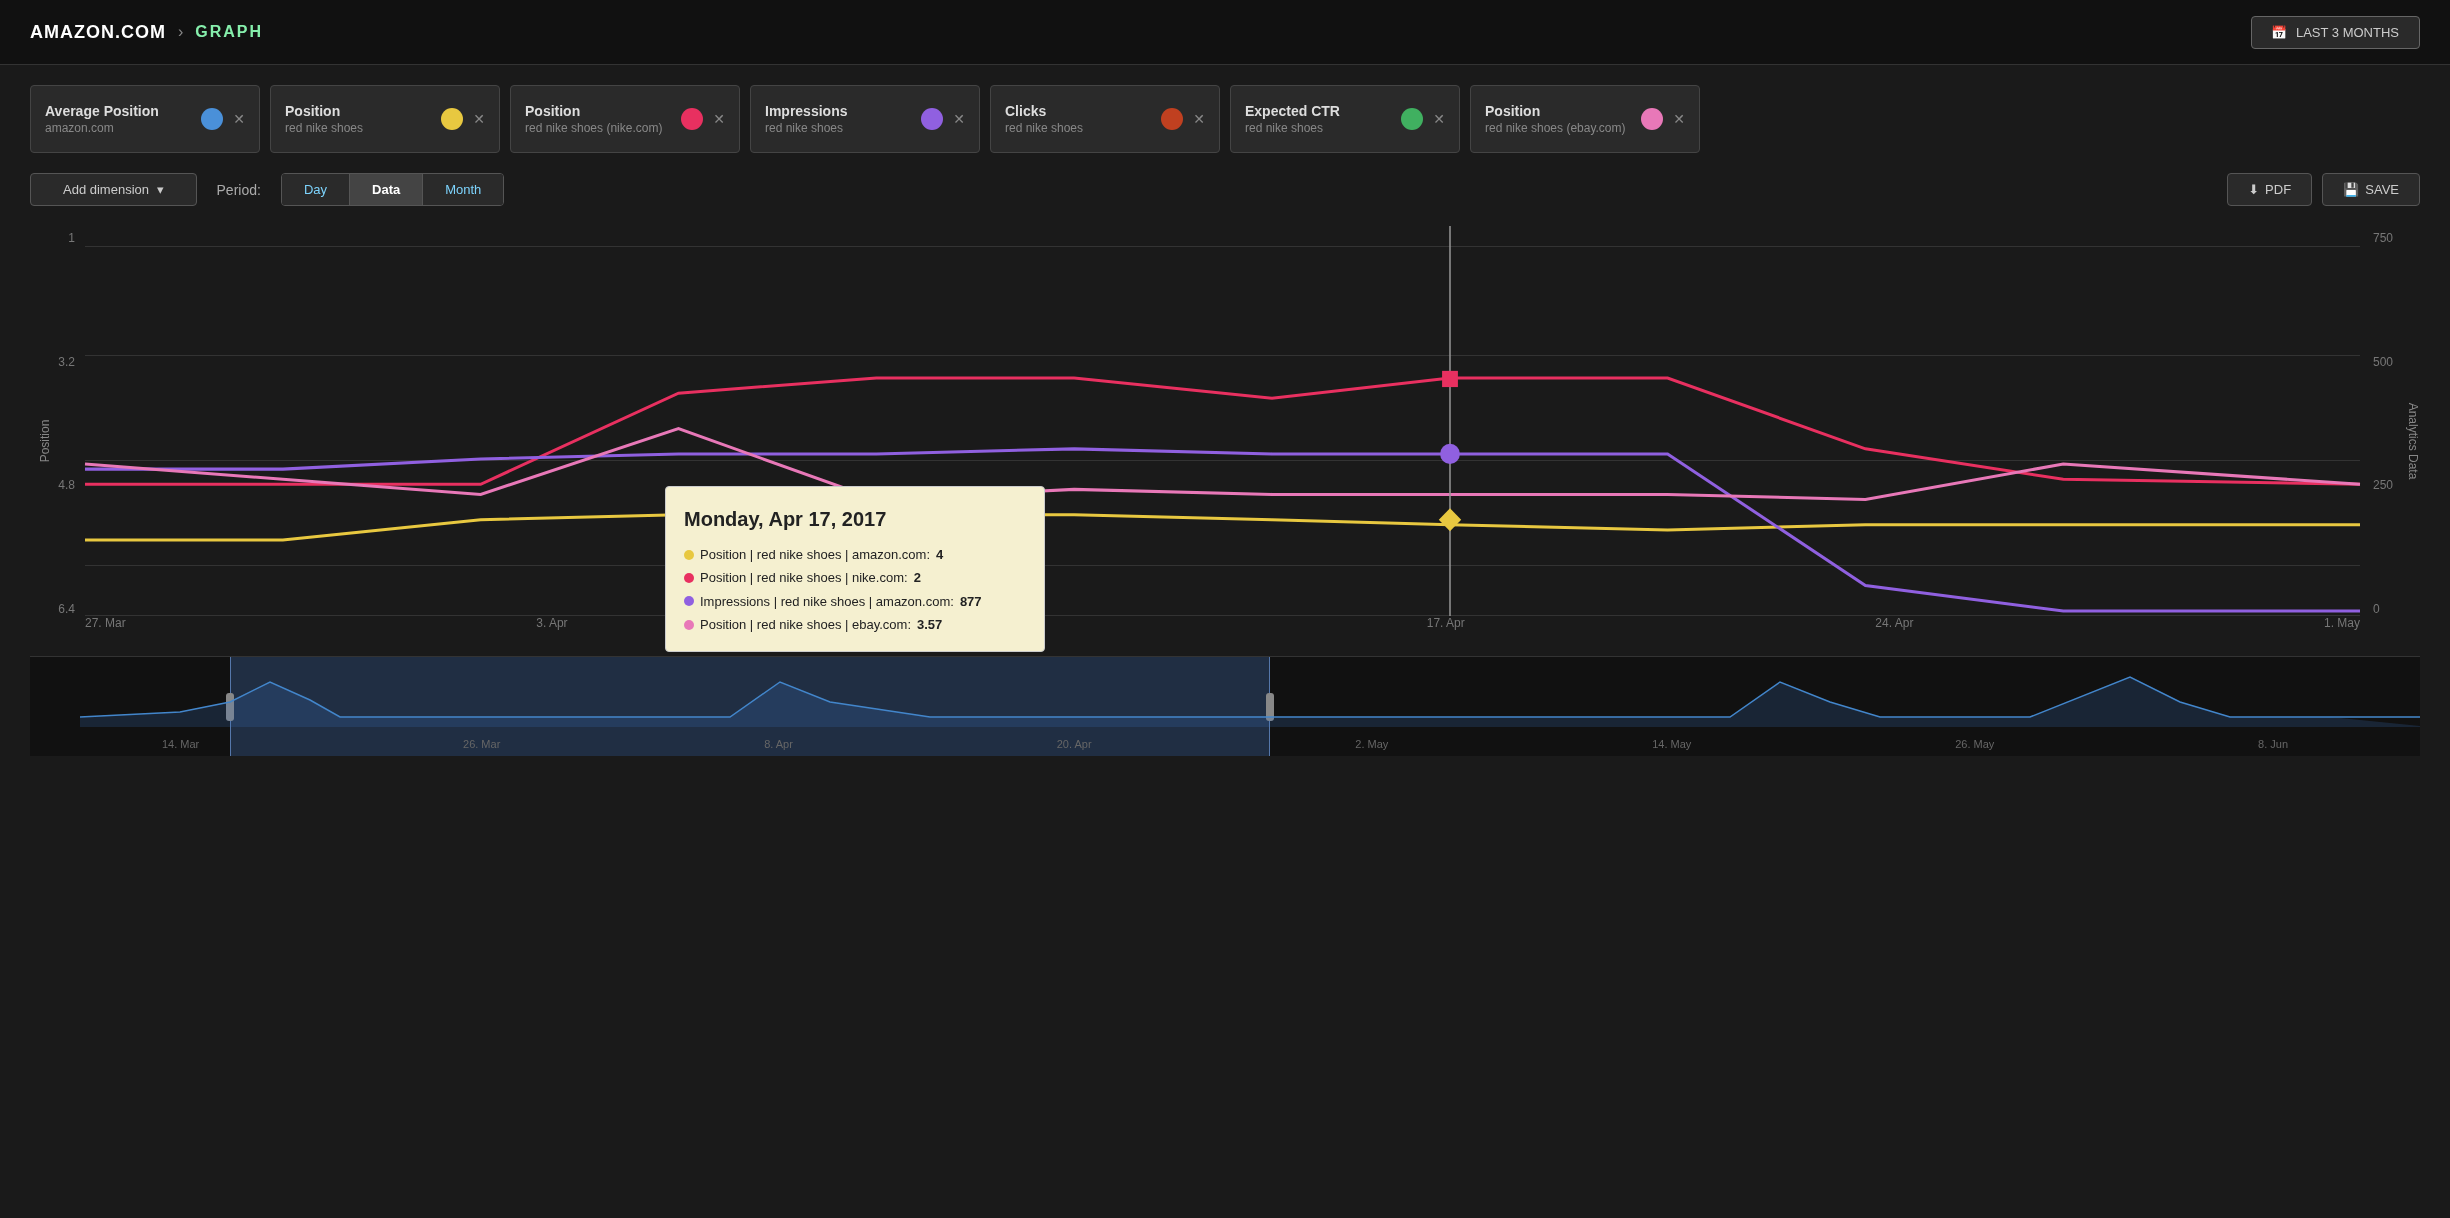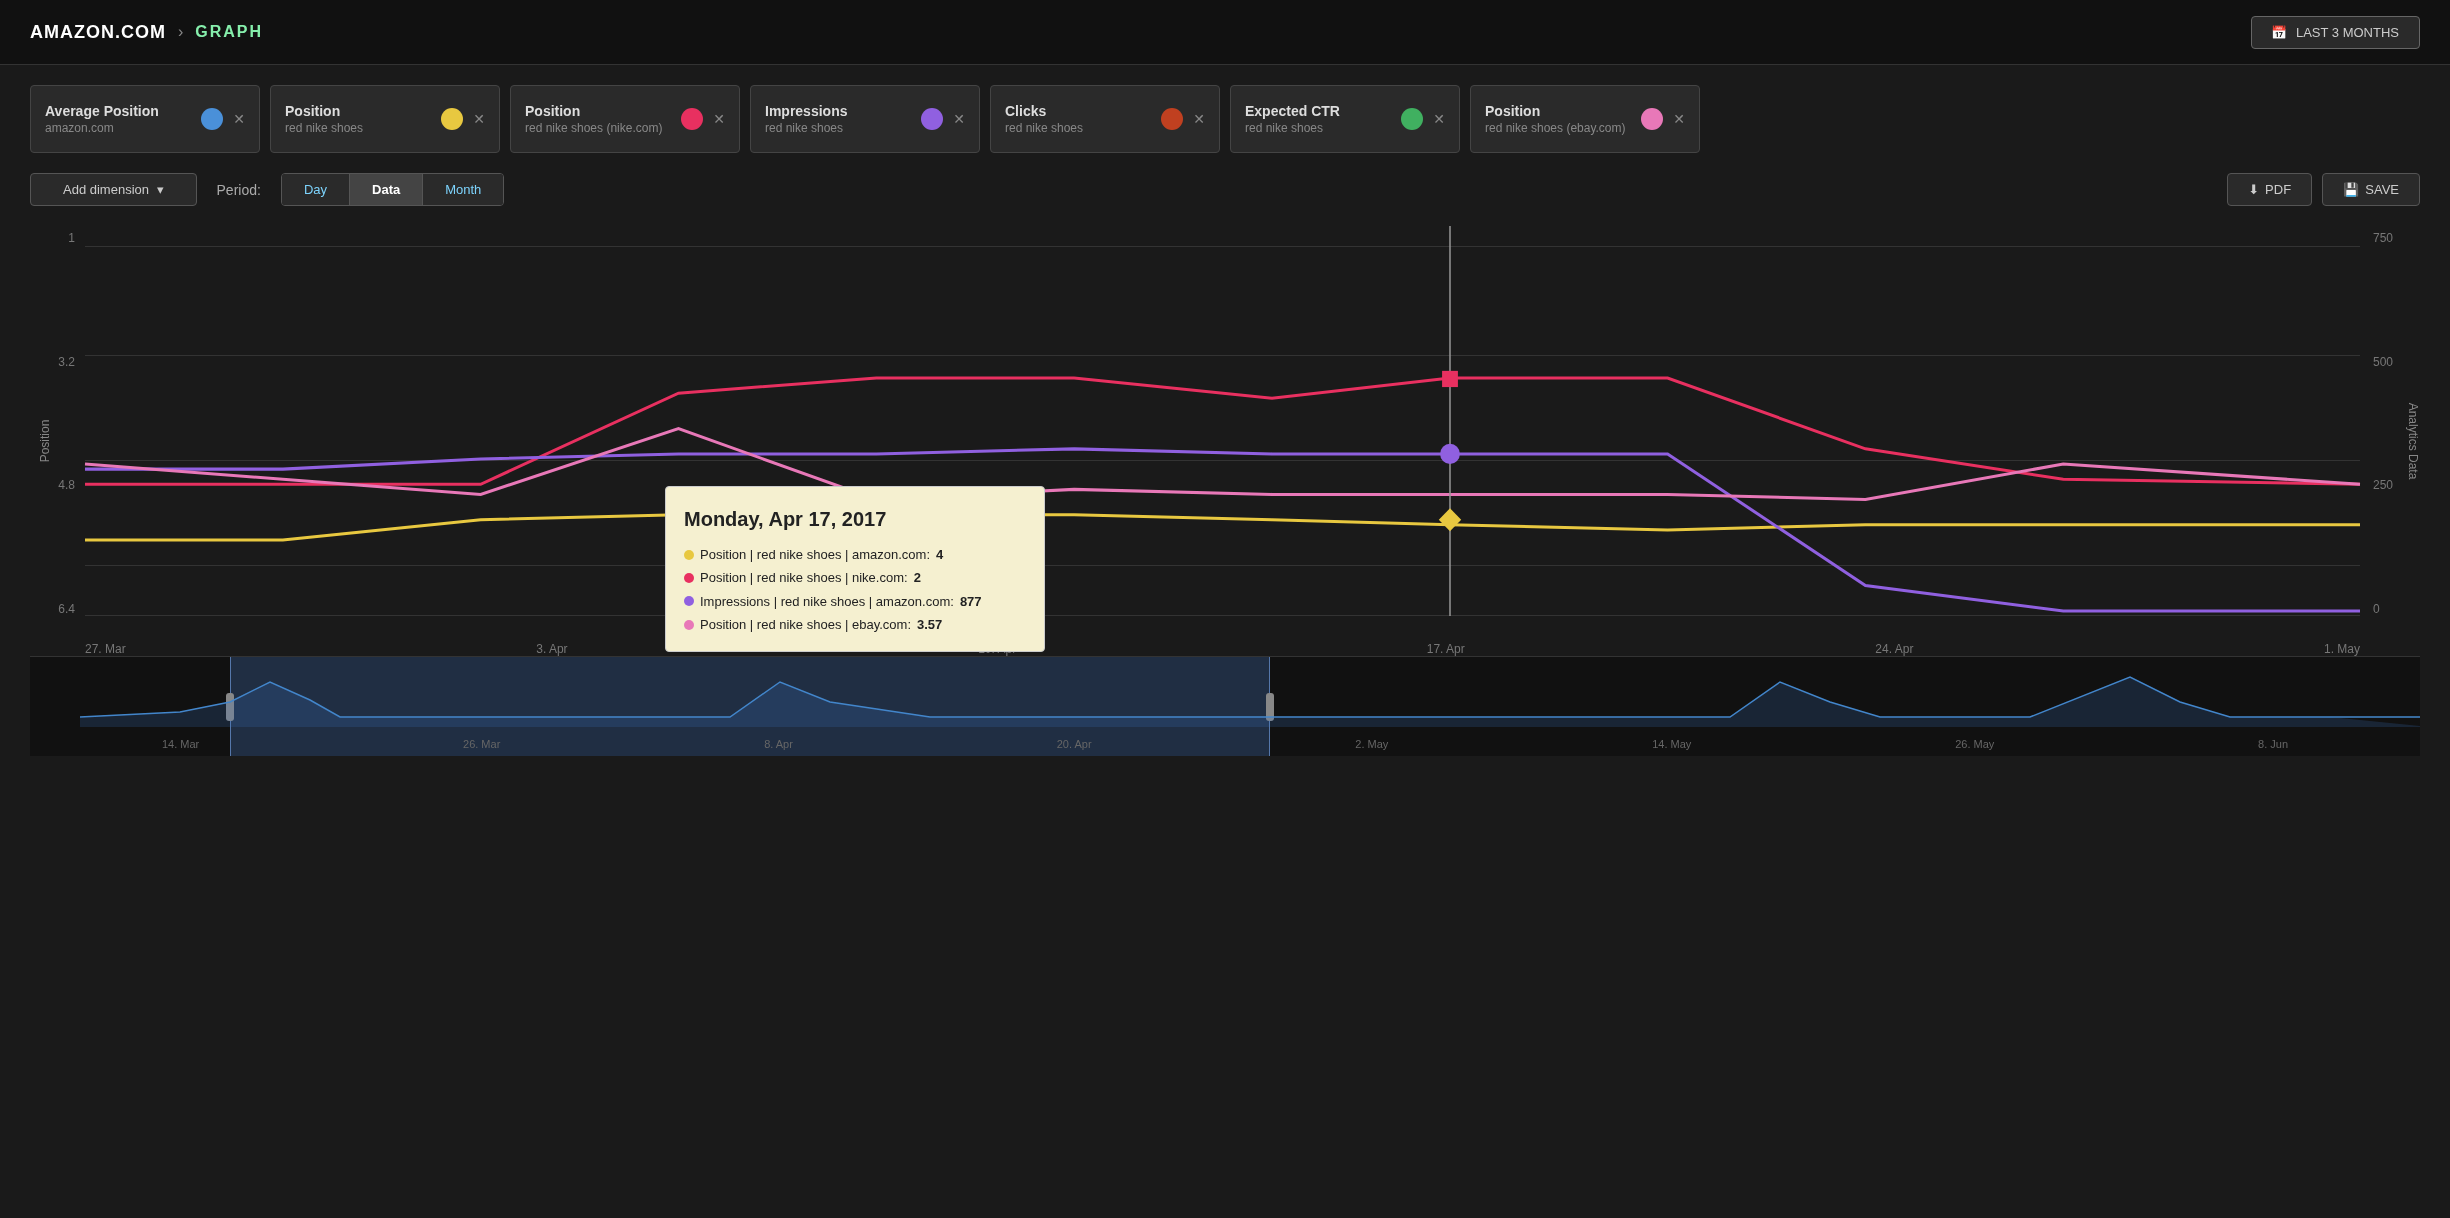--- a/index.html
+++ b/index.html
@@ -399,21 +399,21 @@
         <strong>877</strong>
       </div>
       <div class="tooltip-row">
         <div class="tooltip-dot" style="background:#e878b8;"></div>
         <span>Position | red nike shoes | ebay.com:</span>
         <strong>3.57</strong>
       </div>
     </div>
   </div>
 
-  <div style="position:absolute; left:55px; right:60px; bottom:0; height:40px; display:flex; justify-content:space-between; align-items:flex-end;">
+  <div style="position:absolute; left:55px; right:60px; bottom:0; height:40px; display:flex; justify-content:space-between; align-items:flex-start;">
     <span class="x-label">27. Mar</span>
     <span class="x-label">3. Apr</span>
     <span class="x-label">10. Apr</span>
     <span class="x-label">17. Apr</span>
     <span class="x-label">24. Apr</span>
     <span class="x-label">1. May</span>
   </div>
 </div>
 
 <div class="minimap">

